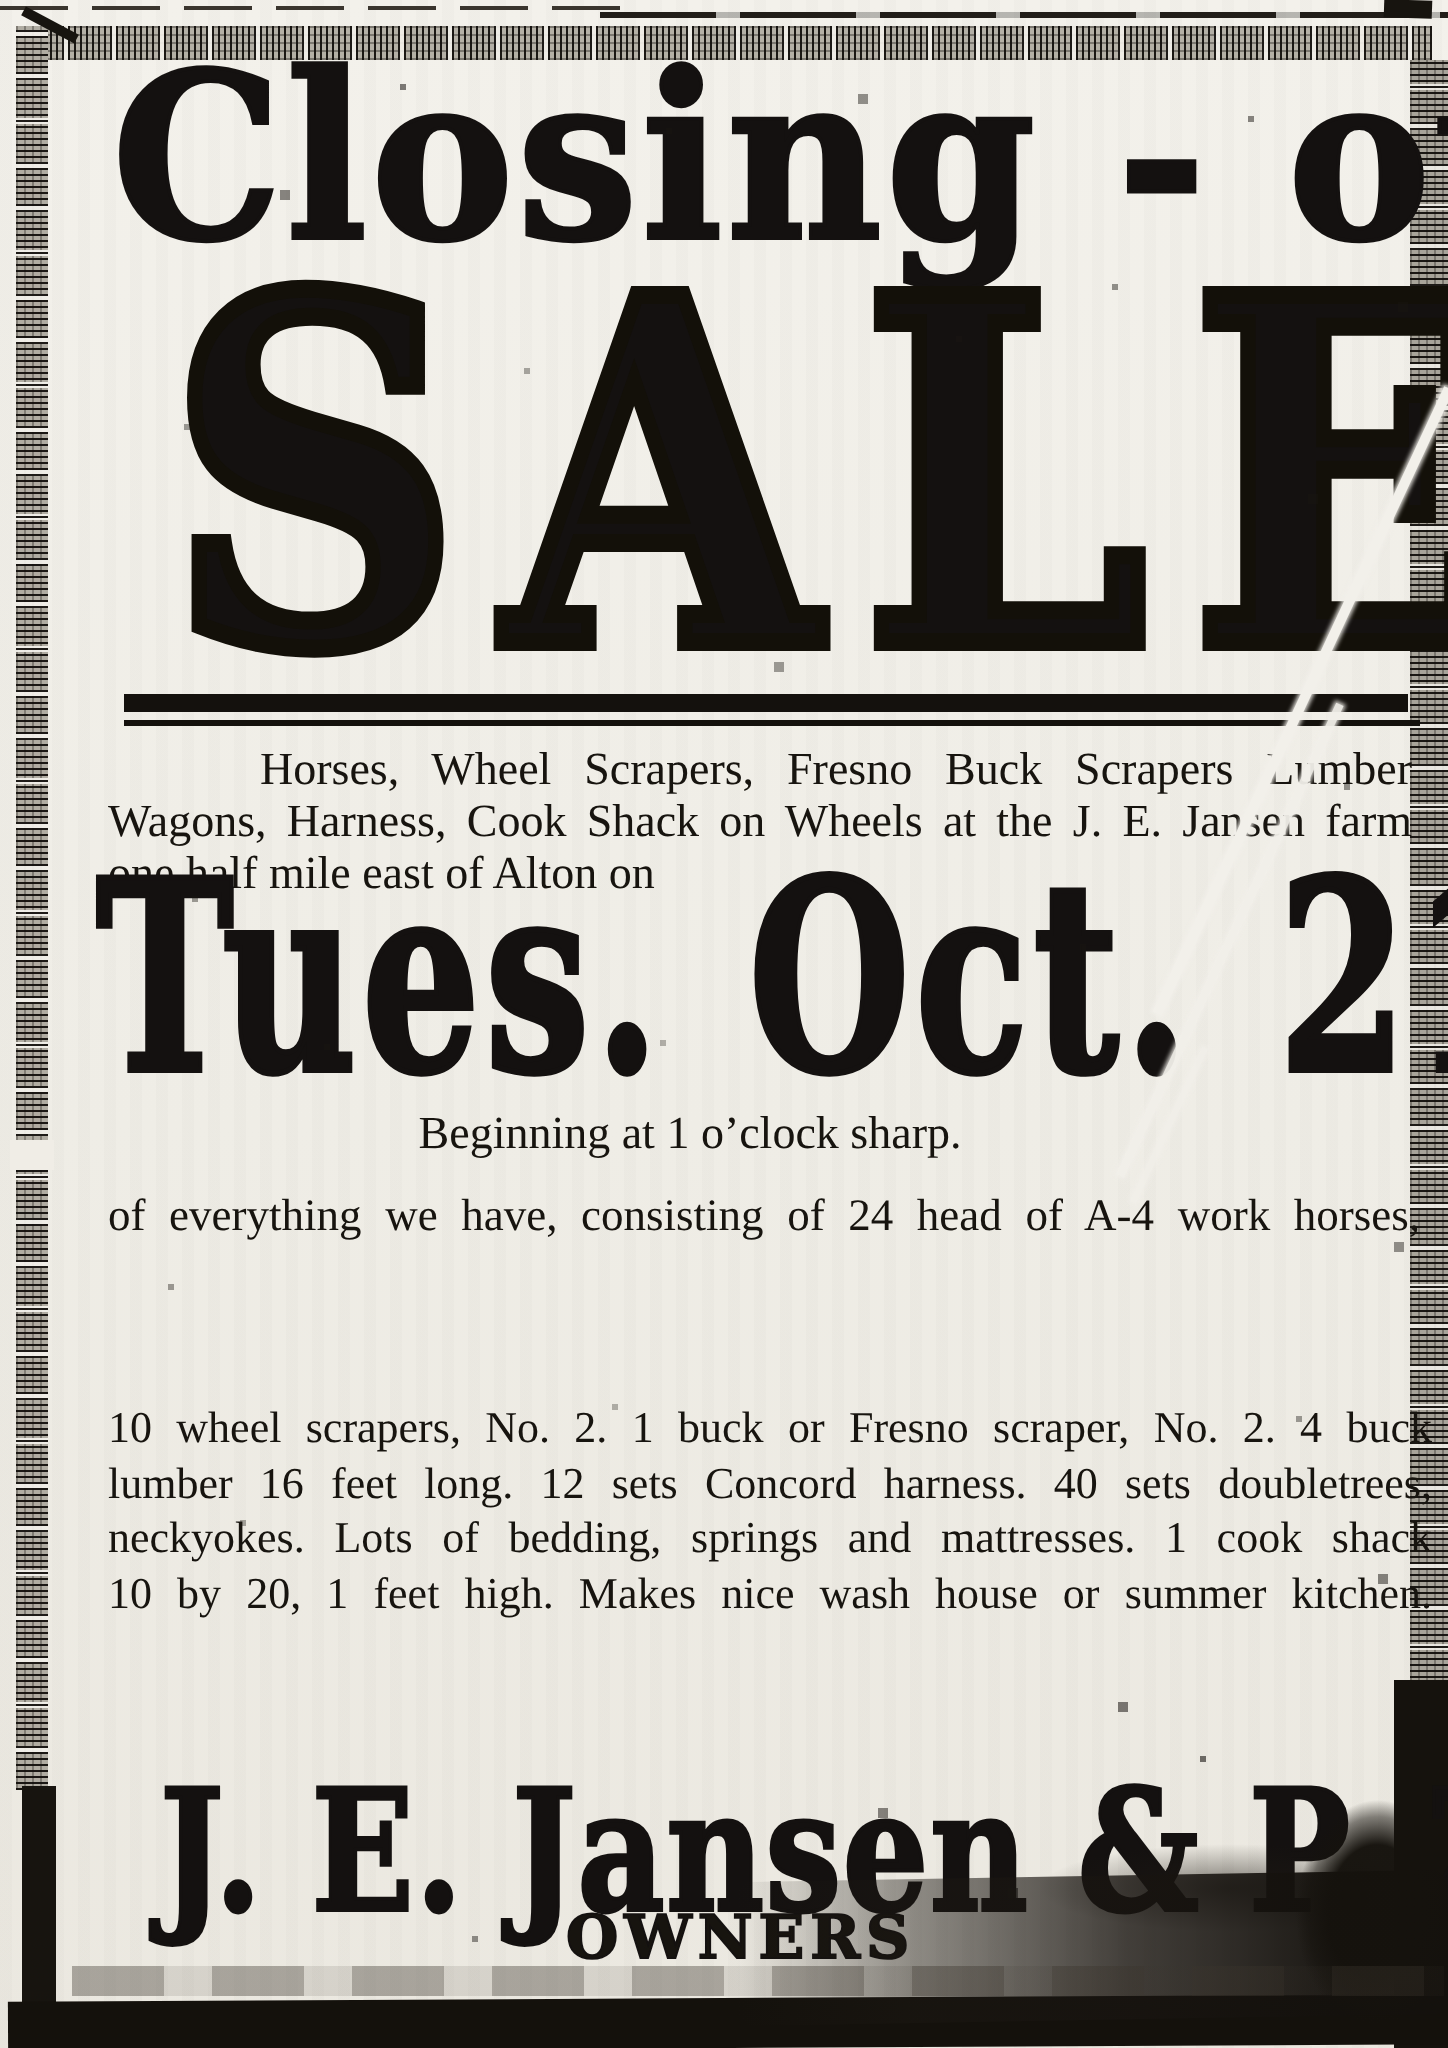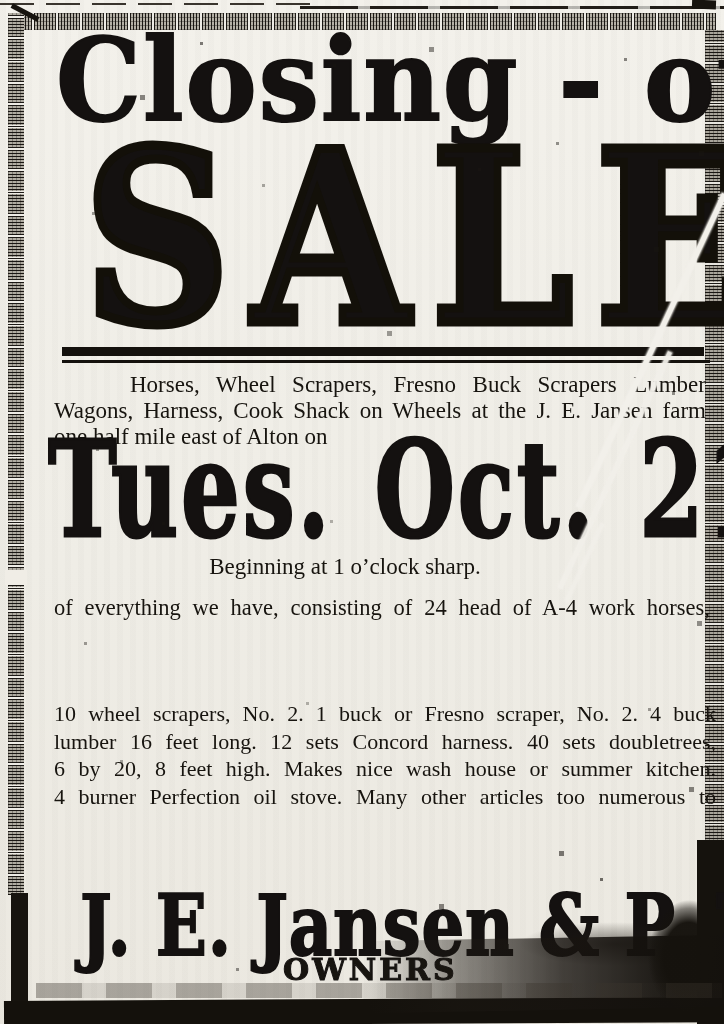--- a/index.html
+++ b/index.html
@@ -130,22 +130,22 @@
   <div class="abs big h-date">Tues. Oct. 21</div>
   <div class="abs textblock tb-time">Beginning at 1 o’clock sharp.</div>
 
   <div class="abs textblock tb-body1">
     <div class="line full">of everything we have, consisting of 24 head of A-4 work horses,</div>
   </div>
 
   <div class="abs textblock tb-body2">
     <div class="line full">10 wheel scrapers, No. 2. 1 buck or Fresno scraper, No. 2. 4 buck</div>
     <div class="line full">lumber 16 feet long. 12 sets Concord harness. 40 sets doubletrees,</div>
-    <div class="line full">6 by 20, 8 feet high. Makes nice wash house or summer kitchen.</div>
-    <div class="line full">4 burner Perfection oil stove. Many other articles too numerous to</div>
+    <div class="line full">neckyokes. Lots of bedding, springs and mattresses. 1 cook shack</div>
+    <div class="line full">10 by 20, 1 feet high. Makes nice wash house or summer kitchen.</div>
   </div>
 
   <div class="abs big h-signature">J. E. Jansen &amp; P. Zee</div>
   <div class="abs h-owners">OWNERS</div>
 
   <div class="abs smudge-sig"></div>
   <div class="abs smudge-band"></div>
   <div class="abs smudge-corner"></div>
   <div class="abs smudge-bottomband"></div>
   <div class="abs scratch scratch-a"></div>

